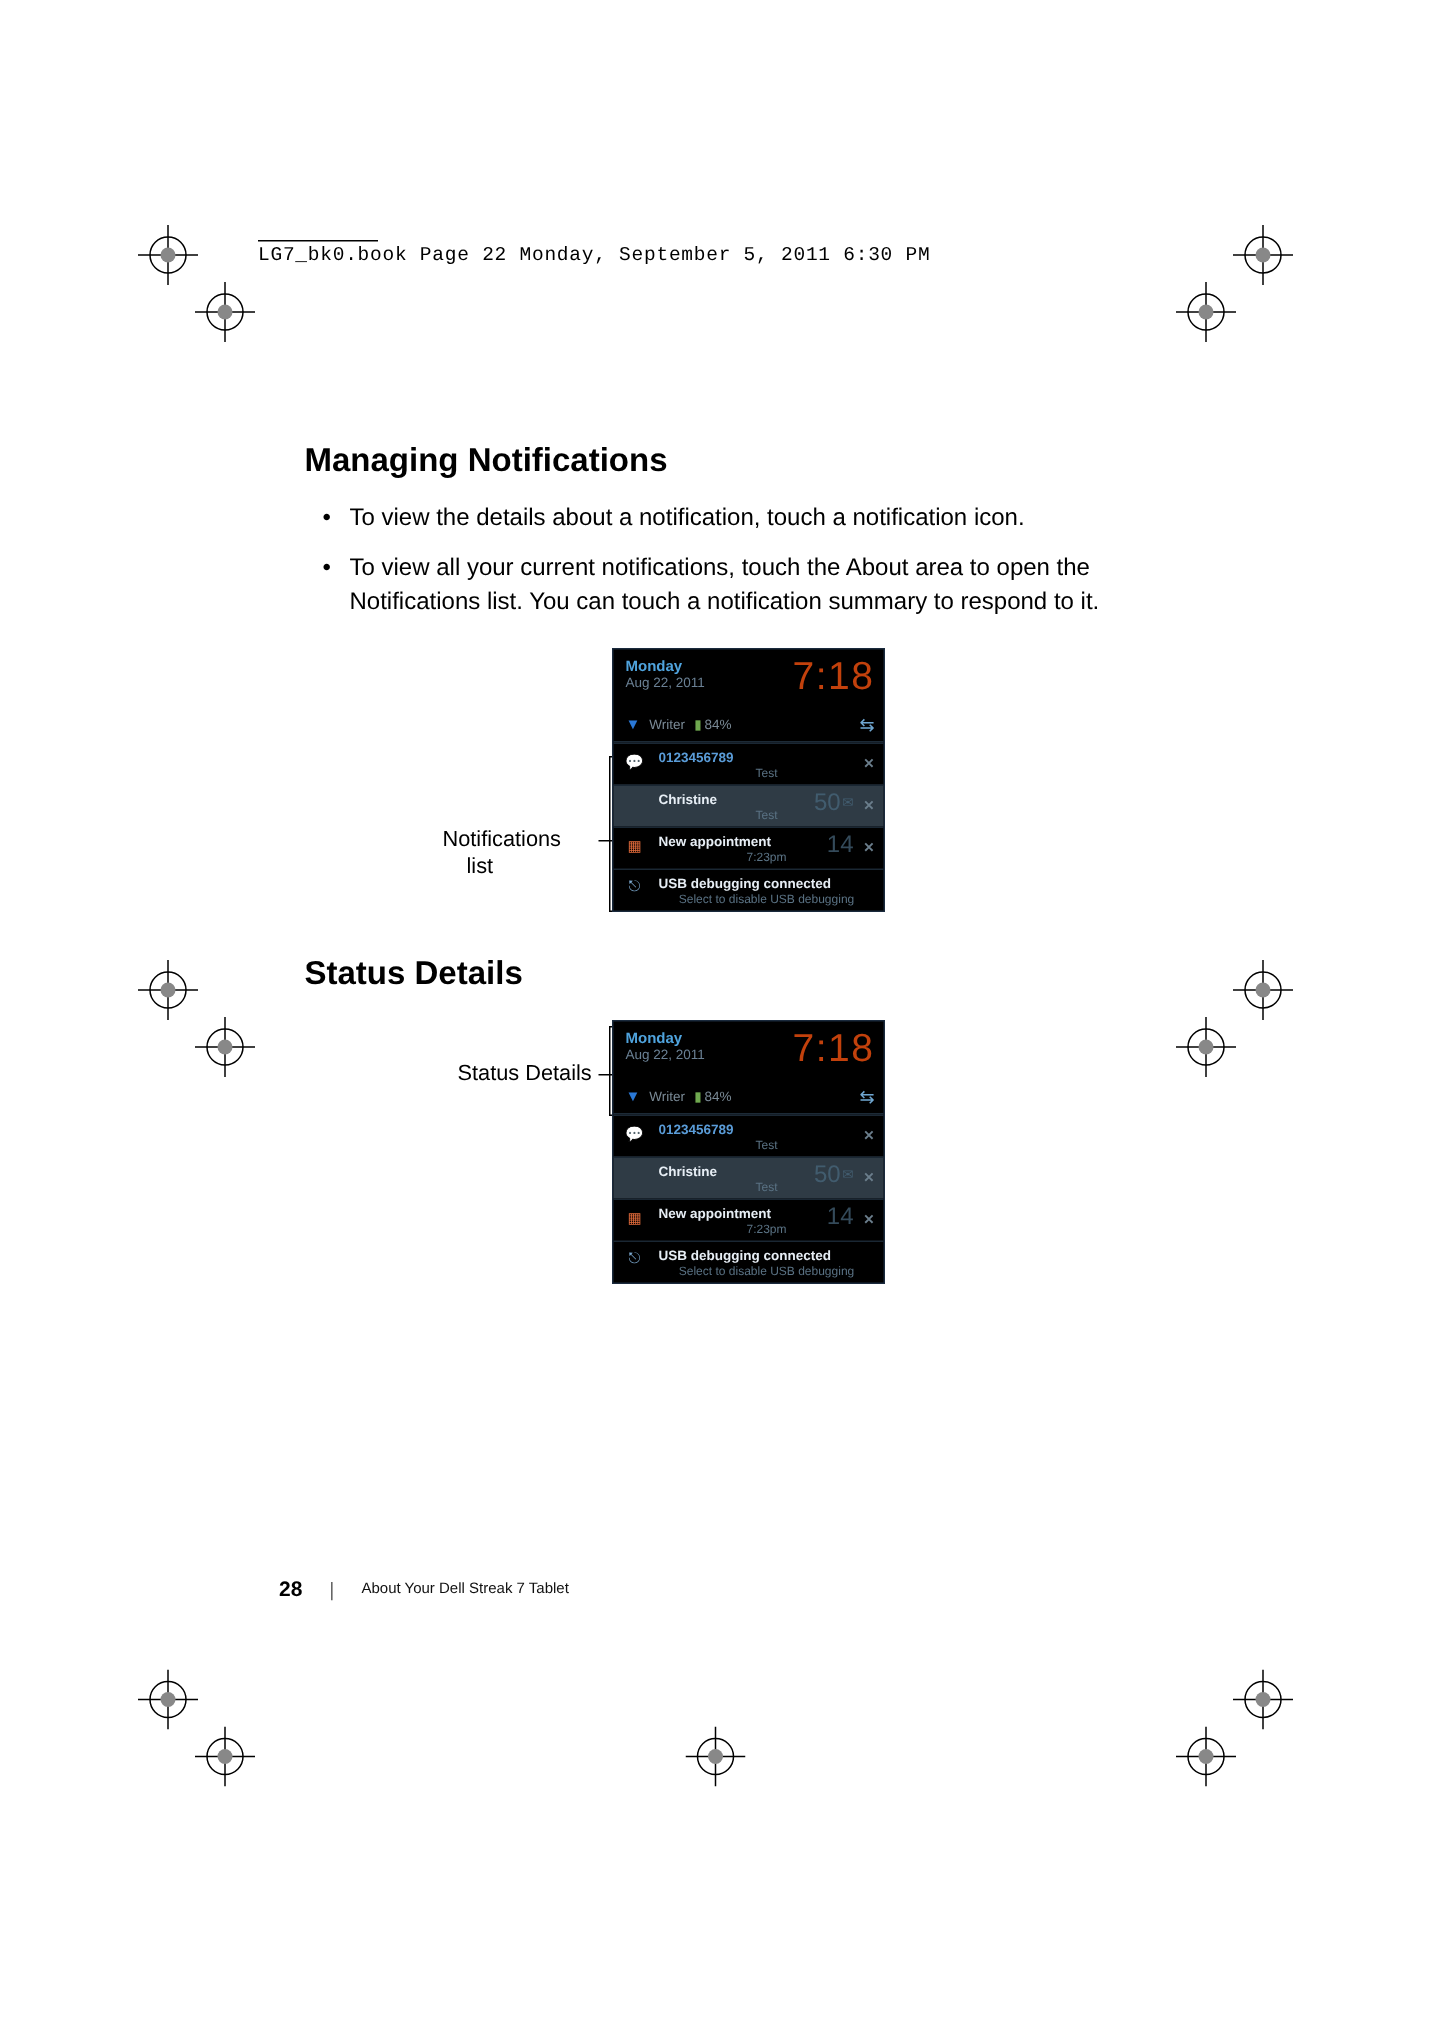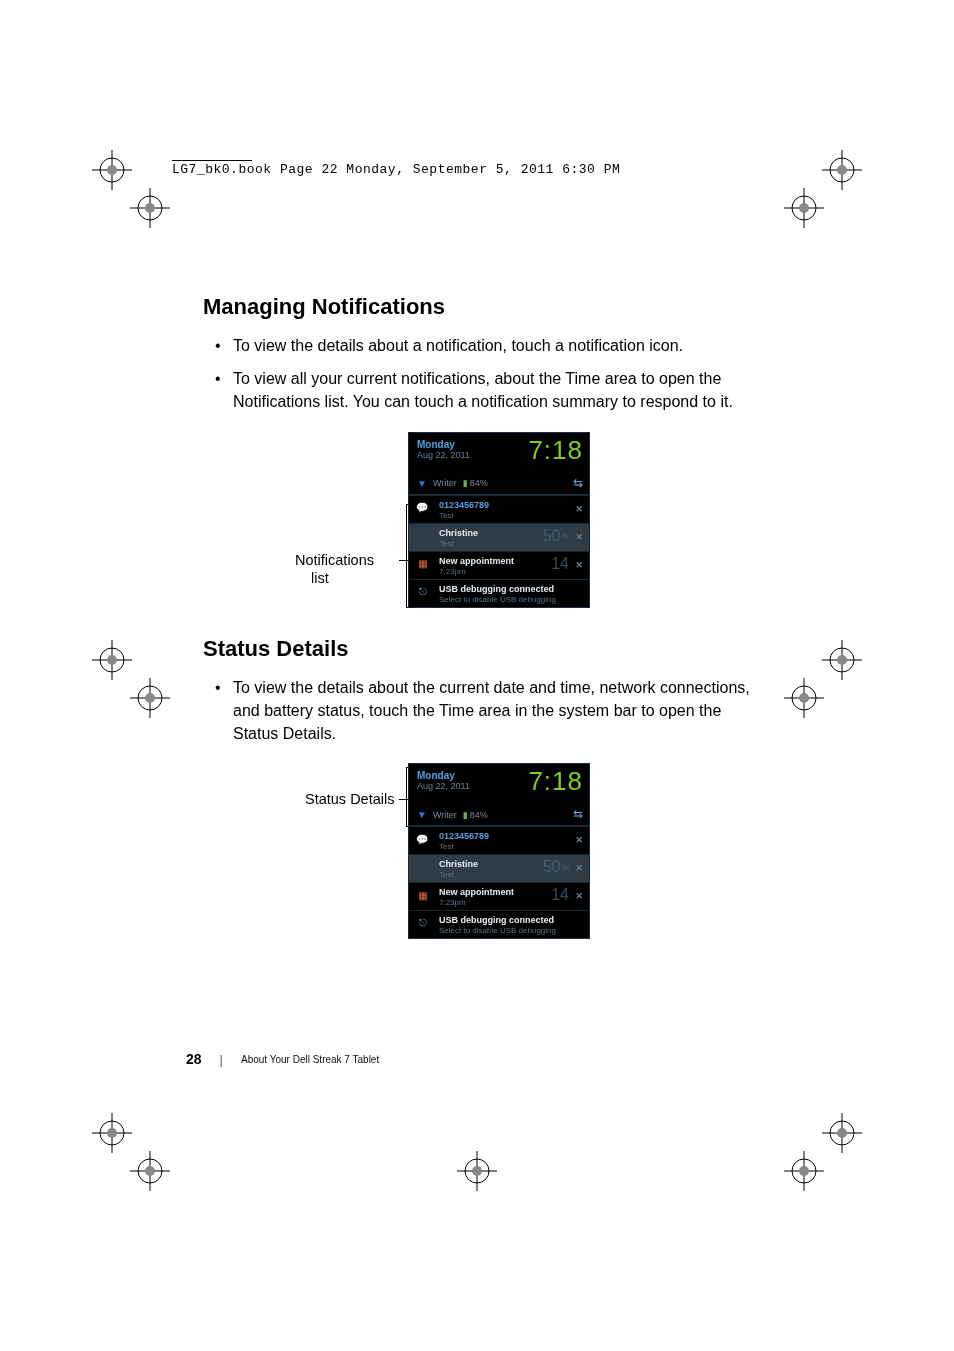--- a/index.html
+++ b/index.html
@@ -134,21 +134,21 @@
   .shot .hdr {
     position: relative;
     height: 40px;
     padding: 6px 8px 0 8px;
   }
   .shot .hdr .day { color:#4fa3dd; font-size:10px; font-weight:600; }
   .shot .hdr .date { color:#6a8094; font-size:9px; }
   .shot .hdr .clock {
     position:absolute; right:6px; top:2px;
     font-family: "Segoe UI", Arial, sans-serif;
-    font-size:26px; color:#84cc16; letter-spacing:1px;
+    font-size:26px; color:#c2410c; letter-spacing:1px;
     font-weight:300;
   }
   .shot .stat {
     height: 22px;
     border-bottom: 1px solid #1c2a36;
     padding: 3px 8px;
     font-size: 9px;
     color:#7a8a96;
     display:flex; align-items:center; gap:6px;
     position:relative;
@@ -170,21 +170,21 @@
     position:absolute; left:6px; top:6px;
     width:16px; height:12px;
     display:flex; align-items:center; justify-content:center;
     font-size:10px;
   }
   .shot .row .icon.chat { color:#3da3e6; }
   .shot .row .icon.cal  { color:#e06a3a; }
   .shot .row .icon.usb  { color:#7aa6cc; }
   .shot .row .t1 { color:#5a9cd8; font-weight:600; font-size:9px; }
   .shot .row .t1.white { color:#e7eef5; }
-  .shot .row .t2 { color:#5a7284; font-size:8px; display:block; margin-top:1px;}
+  .shot .row .t2 { color:#5a7284; font-size:8px; display:block; margin-top:1px;text-align:center;}
   .shot .row .close {
     position:absolute; right:6px; top:8px;
     color:#6b7e8c; font-size:9px; font-weight:bold;
   }
   .shot .row .badge {
     position:absolute; right:20px; top:3px;
     color:#4a6a80; font-size:16px; opacity:0.7;
   }
   .shot .row .badge .env { font-size:9px; vertical-align:2px; margin-left:1px;}
 
@@ -290,21 +290,21 @@
 </div>
 
 <div class="content">
 
   <h2>Managing Notifications</h2>
   <ul class="bullets">
     <li>
       <span>To view the details about a notification, touch a notification icon.</span>
     </li>
     <li>
-      <span>To view all your current notifications, about the Time area to open the Notifications list. You can touch a notification summary to respond to it.</span>
+      <span>To view all your current notifications, touch the About area to open the Notifications list. You can touch a notification summary to respond to it.</span>
     </li>
   </ul>
 
   <div class="shot-wrap">
     <span class="shot-label l1">Notifications</span>
     <span class="shot-label l2">list</span>
     <div class="callout-line" style="left:196px; top:128px; width:9px;"></div>
     <div class="callout-bracket" style="left:203px; top:72px; width:6px; height:104px;"></div>
 
     <div class="shot">
@@ -341,23 +341,20 @@
       <div class="row">
         <span class="icon usb">⎋</span>
         <span class="t1 white">USB debugging connected</span>
         <span class="t2">Select to disable USB debugging</span>
       </div>
     </div>
   </div>
 
   <h2 class="sd">Status Details</h2>
   <ul class="bullets">
-    <li>
-      <span>To view the details about the current date and time, network connections, and battery status, touch the Time area in the system bar to open the Status Details.</span>
-    </li>
   </ul>
 
   <div class="shot-wrap">
     <span class="shot-label sd1">Status Details</span>
     <div class="callout-line" style="left:196px; top:36px; width:9px;"></div>
     <div class="callout-bracket" style="left:203px; top:4px; width:6px; height:60px;"></div>
 
     <div class="shot">
       <div class="hdr">
         <div class="day">Monday</div>

